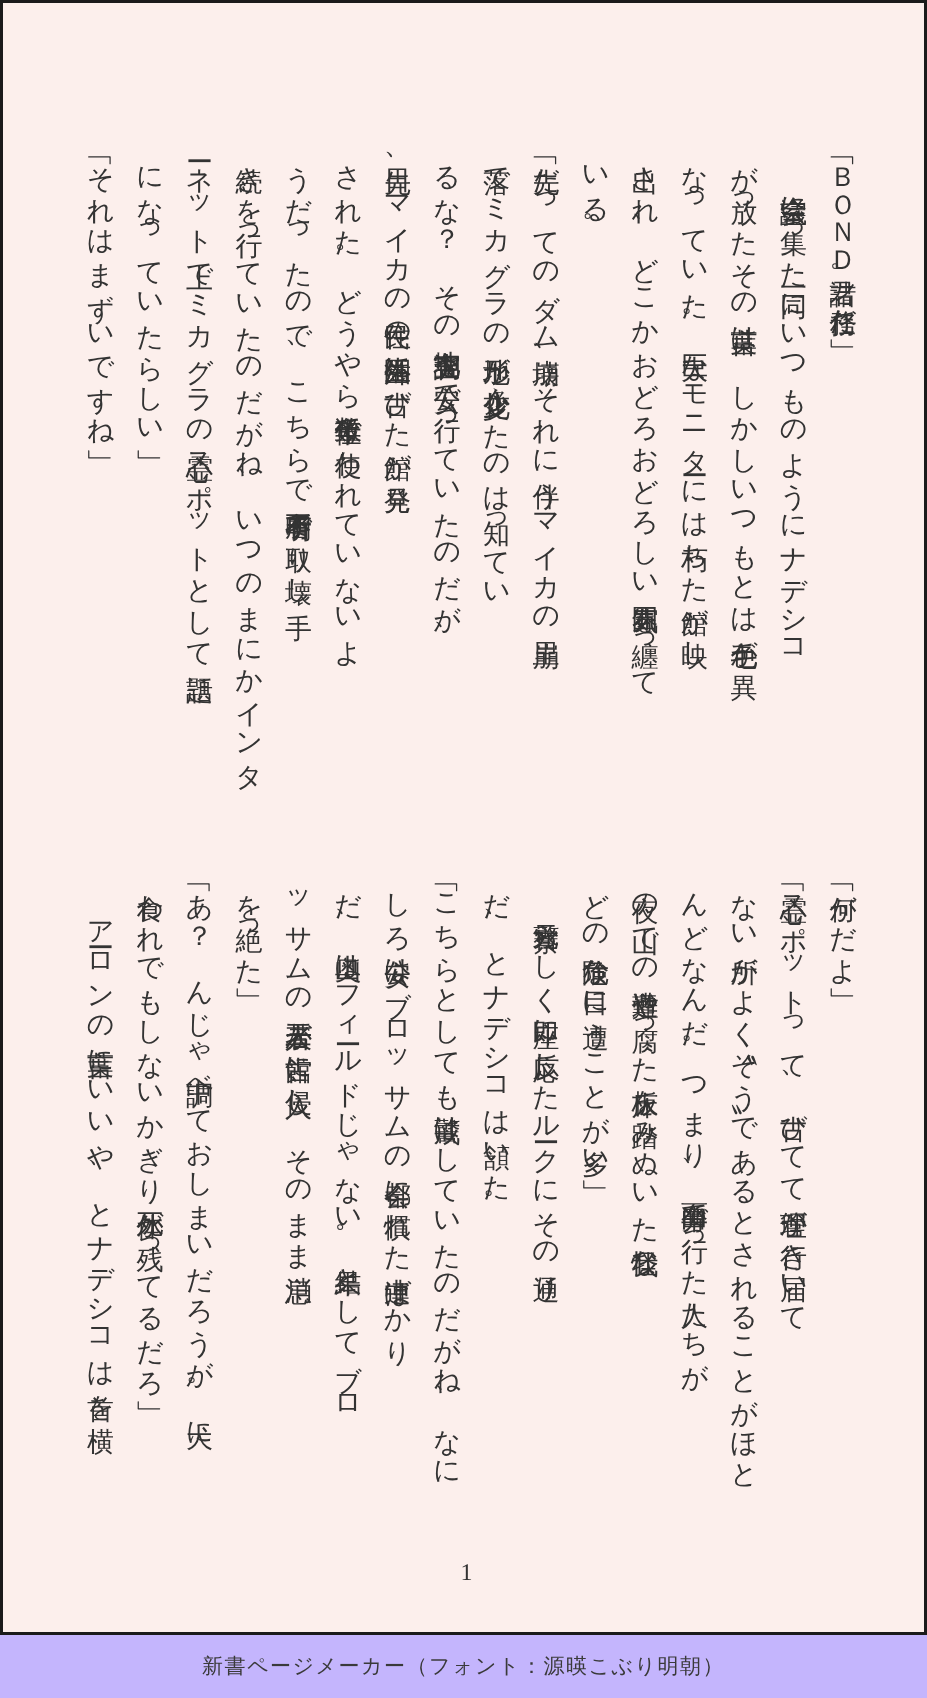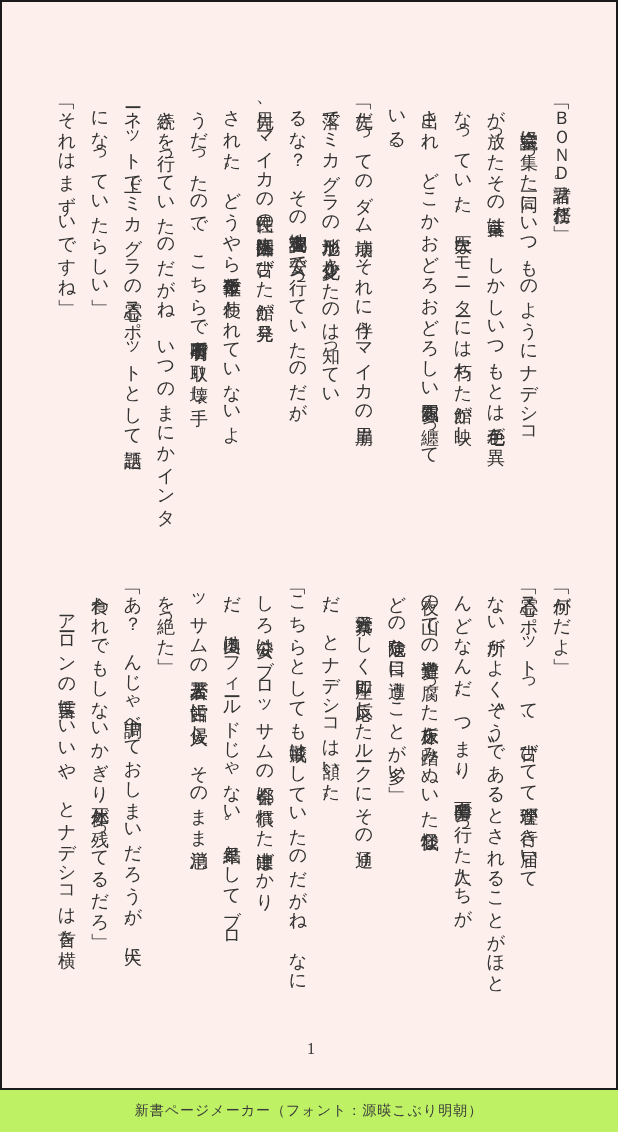--- a/index.html
+++ b/index.html
@@ -55,21 +55,21 @@
     font-size: 16px;
     color: #333333;
   }
   
   .footer-bar {
     position: absolute;
     left: 0;
     top: 1090px;
     width: 618px;
     height: 42px;
-    background: #bef264;
+    background: #c4b5fd;
     display: flex;
     align-items: center;
     justify-content: center;
   }
   .footer-caption {
     font-size: 14px;
     letter-spacing: 1px;
     color: #3a3a3a;
   }
 </style>

